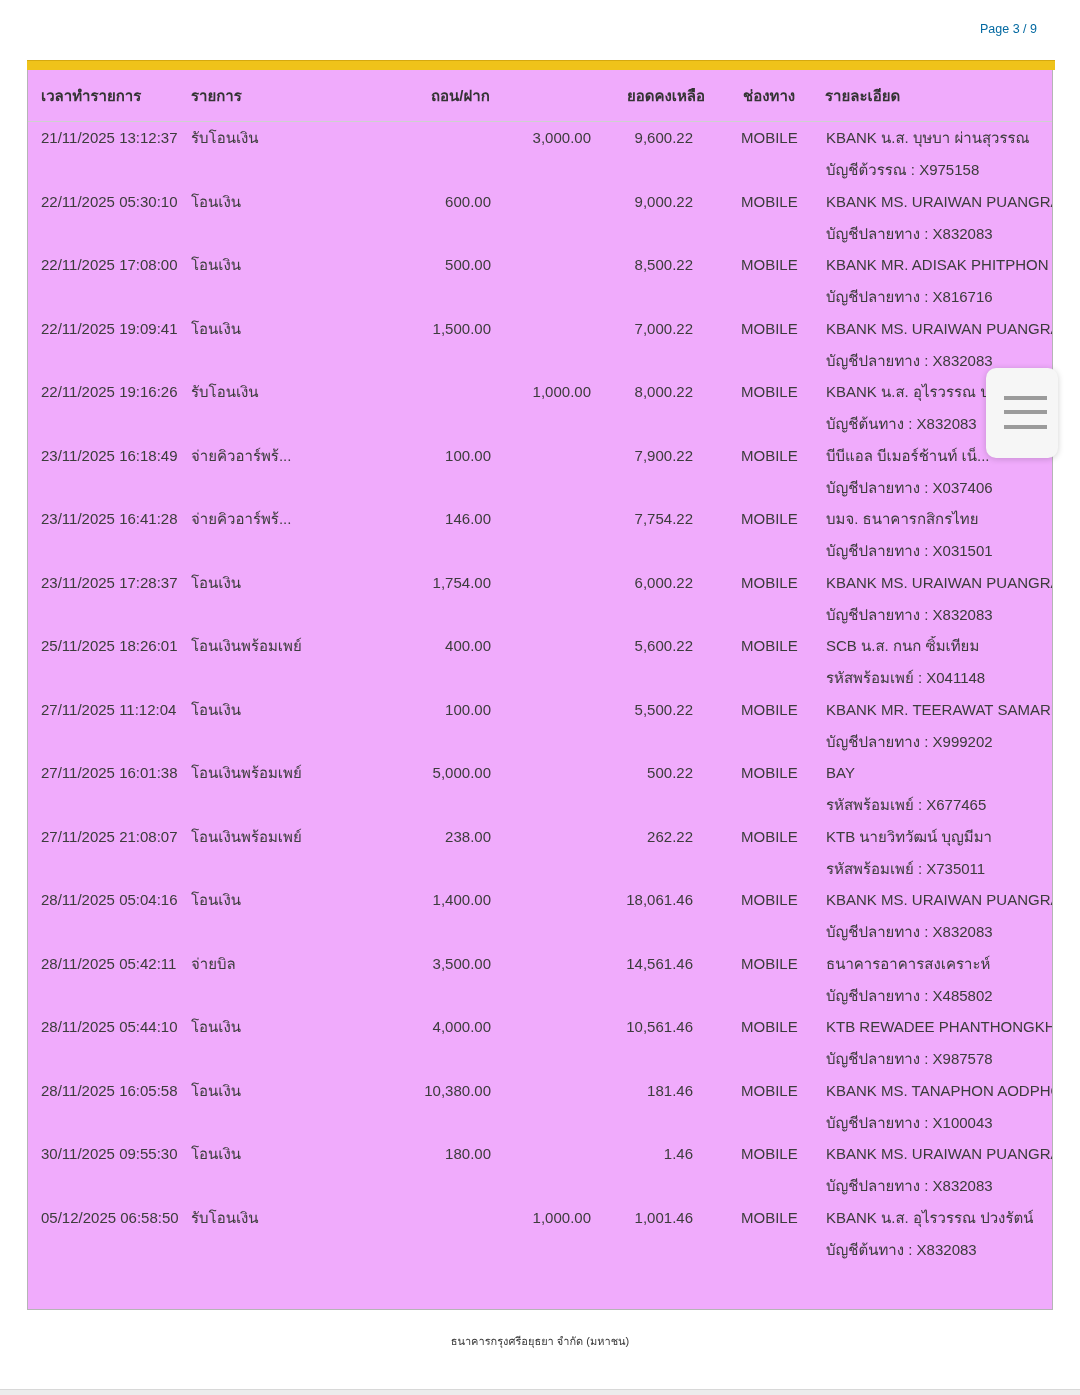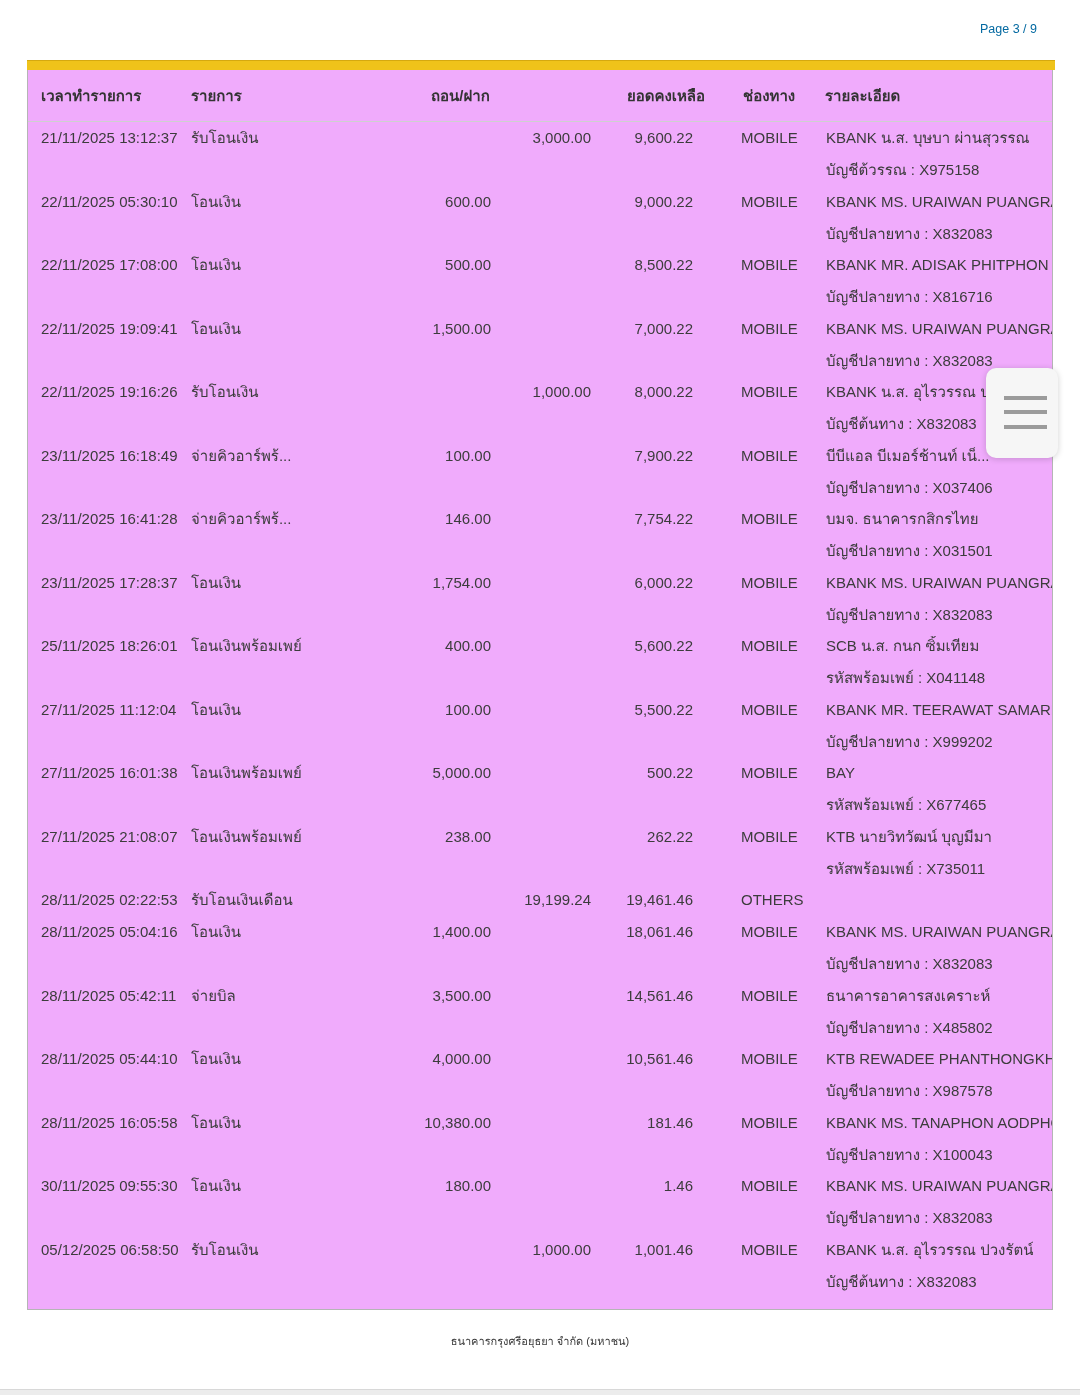--- a/index.html
+++ b/index.html
@@ -200,30 +200,20 @@
       <div class="trow">
         <span class="c time">27/11/2025 21:08:07</span>
         <span class="c desc">โอนเงินพร้อมเพย์</span>
         <span class="c wd">238.00</span>
         <span class="c dep"></span>
         <span class="c bal">262.22</span>
         <span class="c ch">MOBILE</span>
         <span class="c det1">KTB นายวิทวัฒน์ บุญมีมา</span>
         <span class="c det2">รหัสพร้อมเพย์ : X735011</span>
       </div>
-      <div class="trow single">
-        <span class="c time">28/11/2025 02:22:53</span>
-        <span class="c desc">รับโอนเงินเดือน</span>
-        <span class="c wd"></span>
-        <span class="c dep">19,199.24</span>
-        <span class="c bal">19,461.46</span>
-        <span class="c ch">OTHERS</span>
-        <span class="c det1"></span>
-        <span class="c det2"></span>
-      </div>
       <div class="trow">
         <span class="c time">28/11/2025 05:04:16</span>
         <span class="c desc">โอนเงิน</span>
         <span class="c wd">1,400.00</span>
         <span class="c dep"></span>
         <span class="c bal">18,061.46</span>
         <span class="c ch">MOBILE</span>
         <span class="c det1">KBANK MS. URAIWAN PUANGRAT</span>
         <span class="c det2">บัญชีปลายทาง : X832083</span>
       </div>

